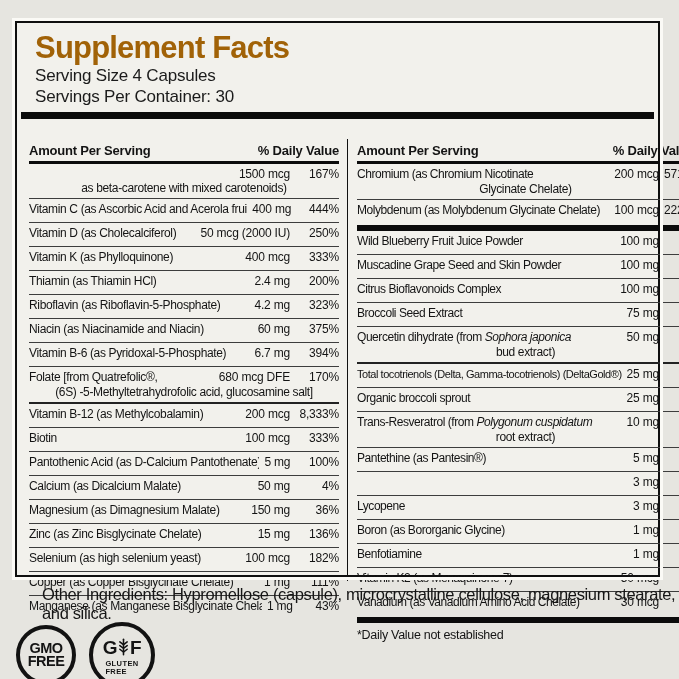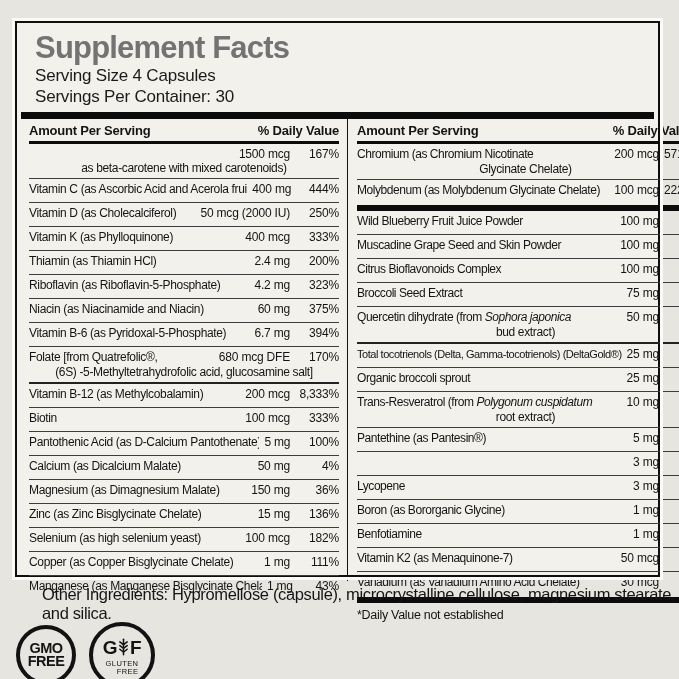--- a/index.html
+++ b/index.html
@@ -13,26 +13,26 @@
   }
   .label-box{
     position:absolute;left:15px;top:21px;width:645px;height:556px;
     background:#f2f1ec;
     border:2px solid #0f0f0f;
     outline:3px solid #fbfaf6;
     box-sizing:border-box;
   }
   .hdr{padding:8px 18px 0 18px;}
   .title{
-    font-size:31px;font-weight:bold;letter-spacing:-0.8px;line-height:34px;color:#737373;
+    font-size:31px;font-weight:bold;letter-spacing:-0.8px;line-height:34px;color:#a16207;
   }
   .sub{font-size:17px;letter-spacing:-0.2px;line-height:21px;color:#1b1b1b;}
   .topbar{height:7px;background:#0b0b0b;margin:5px 4px 0 4px;}
   .cols{display:flex;align-items:stretch;height:462px;}
-  .col{box-sizing:border-box;}
+  .col{box-sizing:border-box;margin-top:20px;}
   .lc{width:331px;padding:0 8px 0 12px;border-right:1.5px solid #111;}
   .rc{flex:1;padding:0 10px 0 9px;}
   .col-head{
     display:flex;justify-content:space-between;align-items:flex-end;
     font-weight:bold;font-size:13px;letter-spacing:-0.2px;
     padding:4px 0 3px 0;border-bottom:3.5px solid #0b0b0b;
   }
   .row{border-top:1.5px solid #3d3d3d;padding:3px 0 2px 0;min-height:18px;}
   .rows .row:first-child{border-top:0;}
   .line1{display:flex;align-items:baseline;gap:5px;}
@@ -61,21 +61,21 @@
   .badge{
     border:4.5px solid #121212;border-radius:50%;
     display:flex;flex-direction:column;align-items:center;justify-content:center;
     box-sizing:border-box;background:transparent;
   }
   .badge.gmo{width:60px;height:60px;}
   .badge.gluten{width:66px;height:66px;}
   .gmo-txt{font-weight:bold;font-size:14.5px;line-height:13.5px;letter-spacing:-0.5px;text-align:center;}
   .gf-top{display:flex;align-items:center;gap:1px;margin-top:2px;}
   .gf-letter{font-weight:bold;font-size:19px;line-height:18px;letter-spacing:-0.5px;}
-  .gf-sub{font-weight:normal;font-size:7.5px;line-height:8px;letter-spacing:0.4px;text-align:right;}
+  .gf-sub{font-weight:bold;font-size:7.5px;line-height:8px;letter-spacing:0.4px;text-align:left;}
 </style>
 </head>
 <body>
 
 <div class="label-box">
   <div class="hdr">
     <div class="title">Supplement Facts</div>
     <div class="sub">Serving Size 4 Capsules</div>
     <div class="sub">Servings Per Container: 30</div>
   </div>

